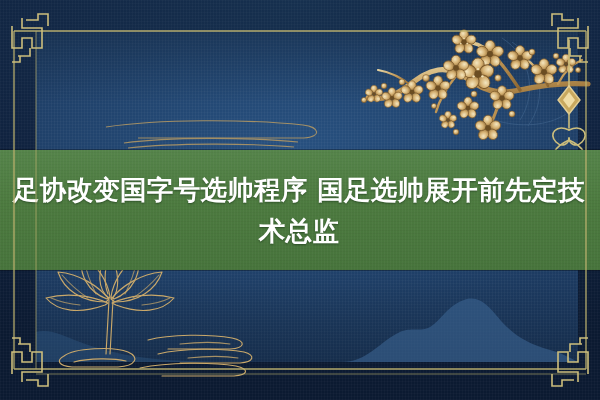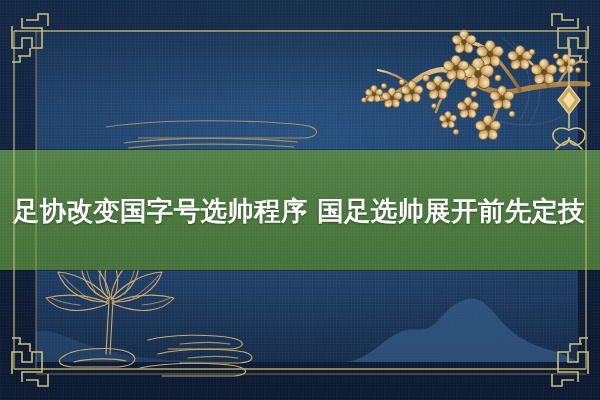--- a/index.html
+++ b/index.html
@@ -376,20 +376,21 @@
 
       <path d="M27 184 L26 196"></path>
       <path d="M31 184 L31 197"></path>
       <path d="M35 184 L36 196"></path>
     </g>
   </svg>
 
   <div class="band">
     <div class="band-text">
       <div class="ln">足协改变国字号选帅程序 国足选帅展开前先定技</div>
+      <div class="ln">术总监</div>
     </div>
   </div>
 
   <svg class="frame" viewBox="0 0 600 400">
 
     <g fill="none" stroke="#bdb26f" stroke-width="1.3" opacity=".95">
       <path d="M14 31 L586 31"></path>
       <path d="M14 31 L14 369"></path>
       <path d="M14 369 L586 369"></path>
       <path d="M586 31 L586 369"></path>

